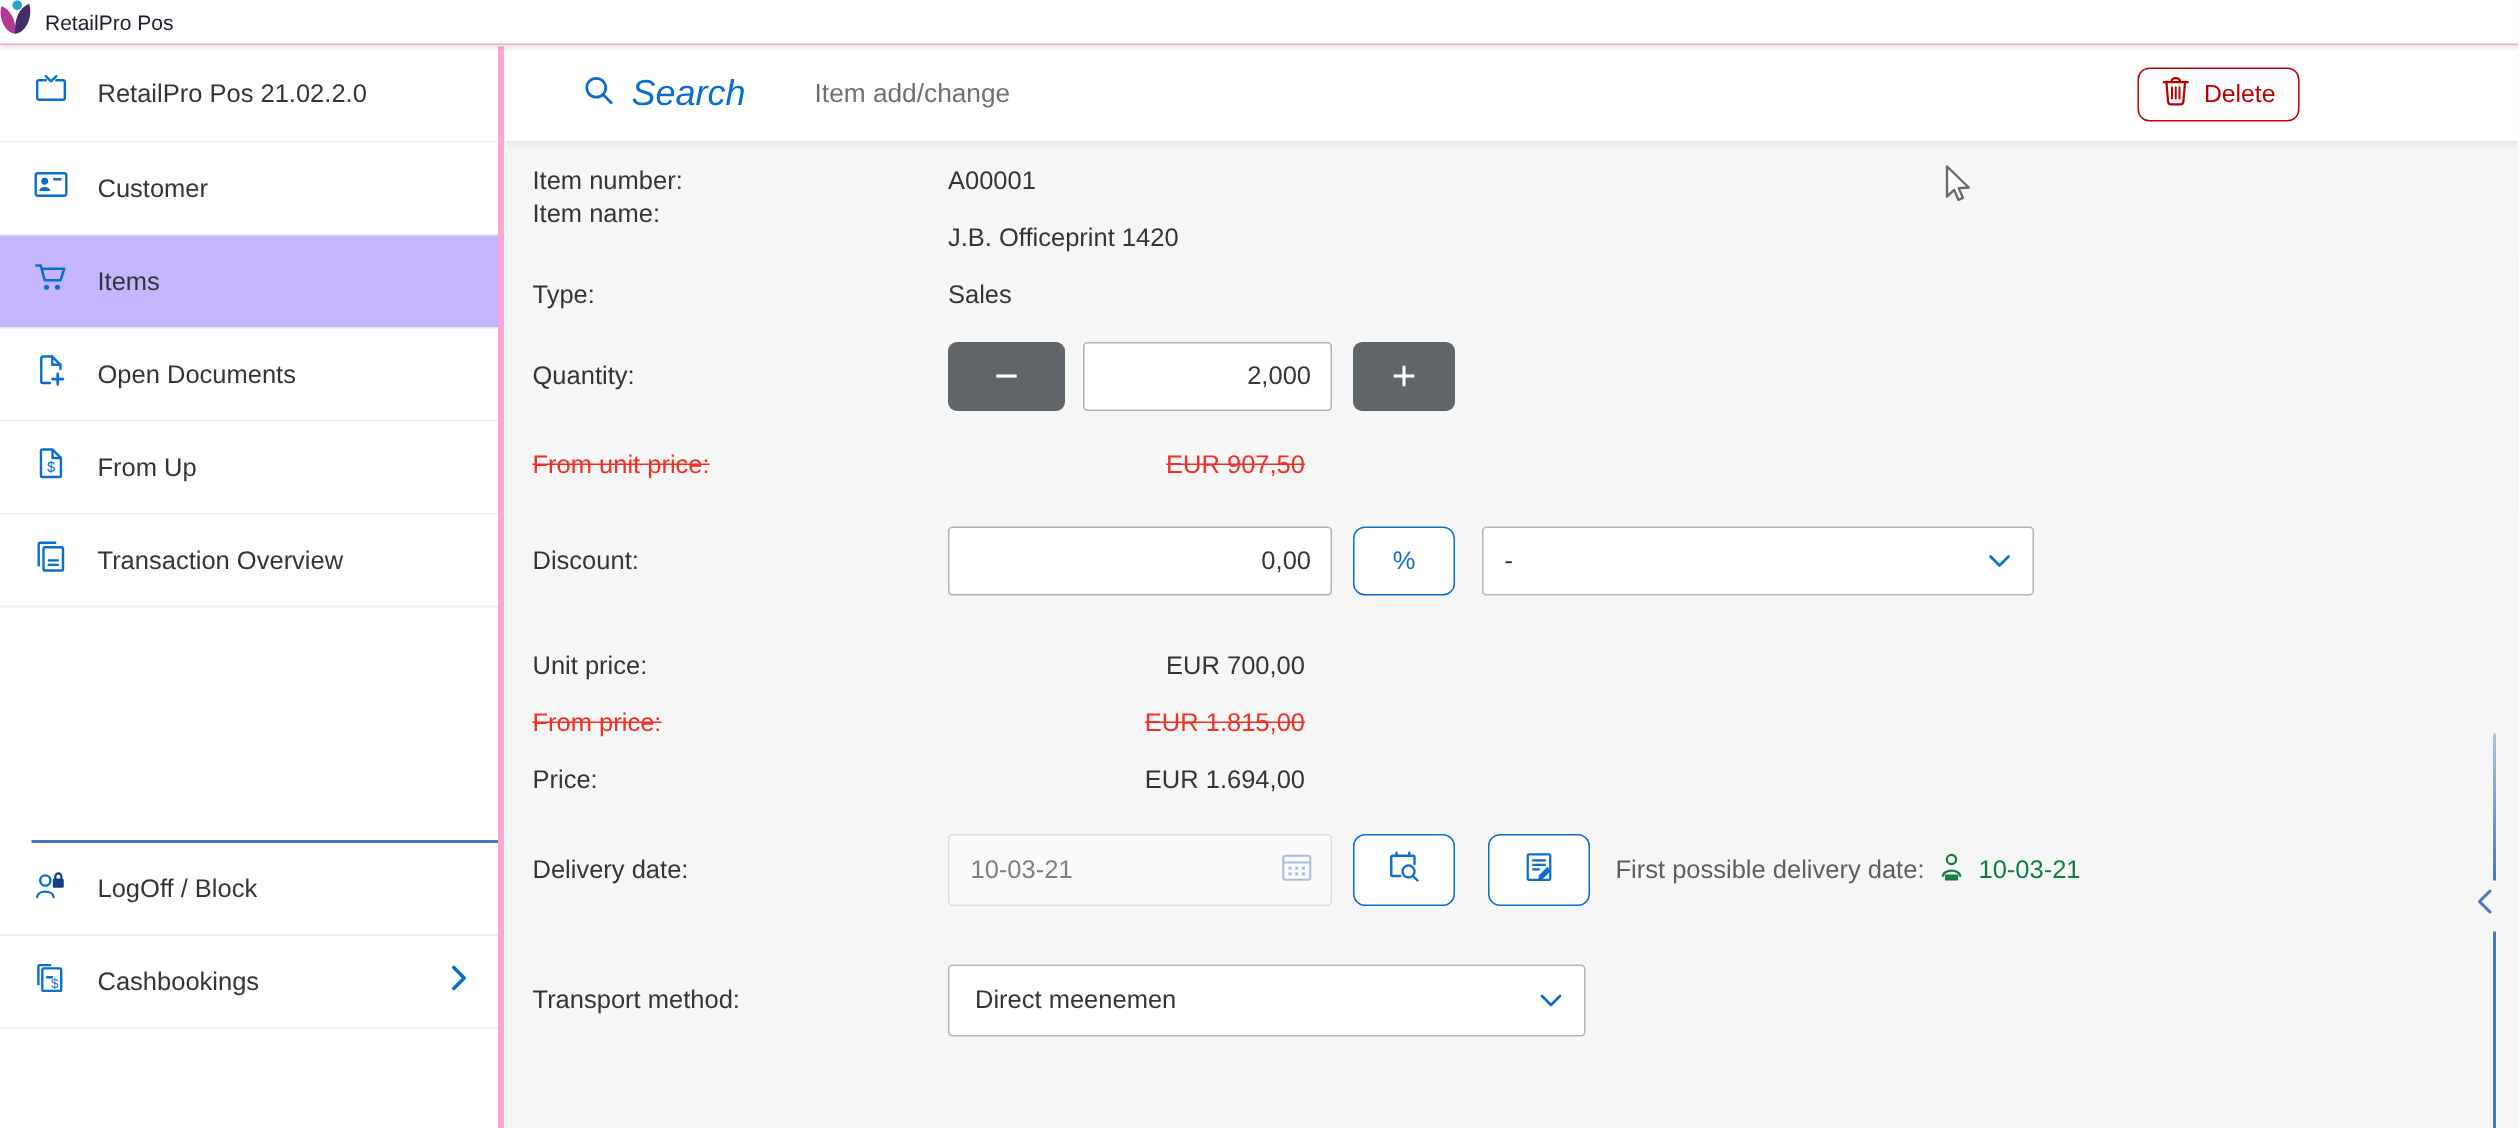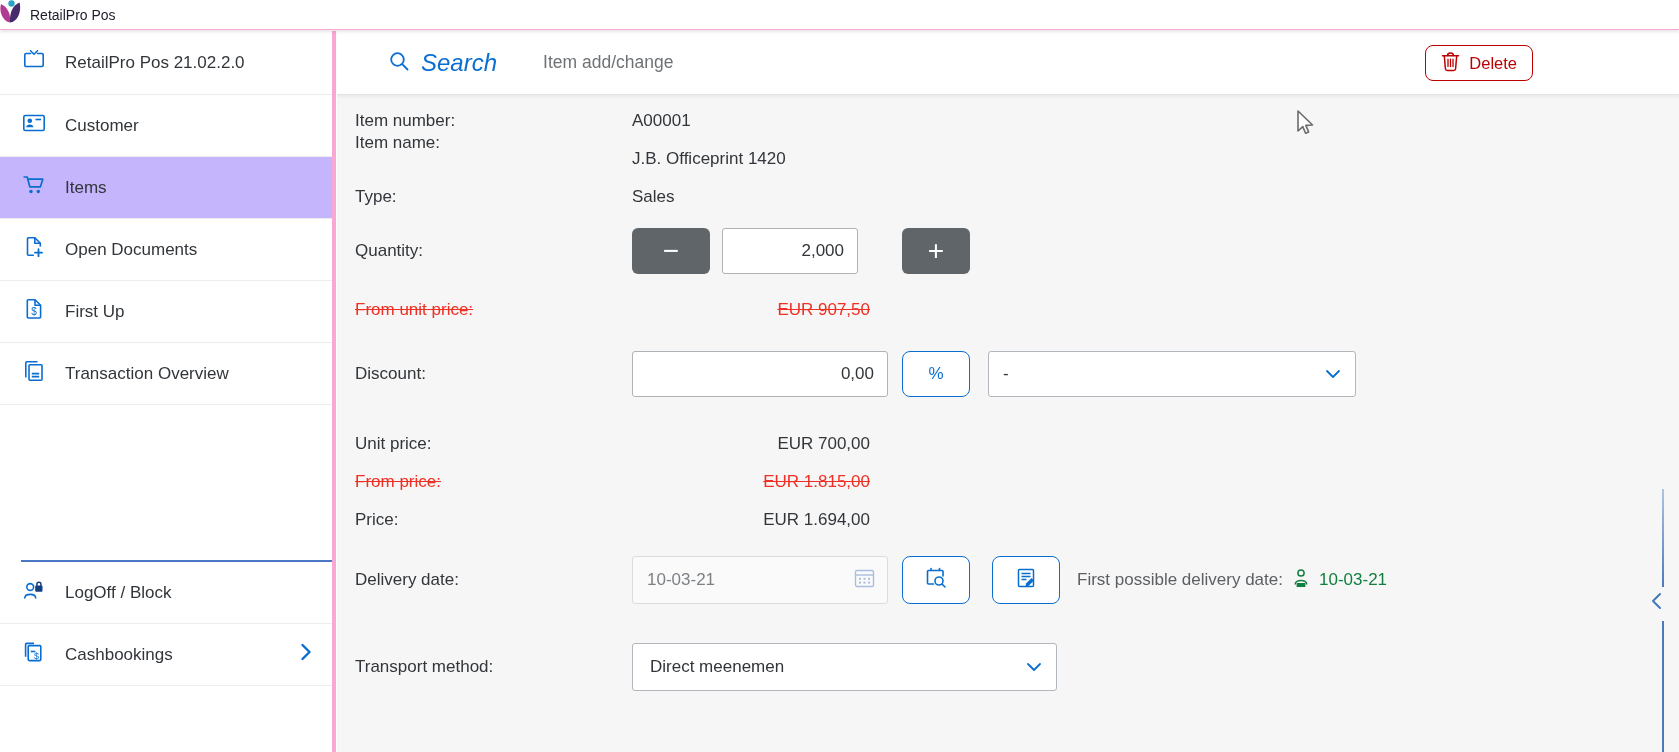--- a/index.html
+++ b/index.html
@@ -126,21 +126,21 @@
       <span>Open Documents</span>
     </div>
     <div class="sbrow">
       <span>
         <svg width="26" height="26" viewBox="0 0 26 26" fill="none" stroke="#0a6ed1" stroke-width="1.6" stroke-linejoin="round">
           <path d="M6.3 4.7 a1 1 0 0 1 1 -1 H14 L19.6 9.3 V21 a1 1 0 0 1 -1 1 H7.3 a1 1 0 0 1 -1 -1 Z"></path>
           <path d="M14 3.7 V9.3 h5.6"></path>
           <text x="10.3" y="18.6" font-size="10" fill="#0a6ed1" stroke="none" font-family="inherit">$</text>
         </svg>
       </span>
-      <span>First Up</span>
+      <span>From Up</span>
     </div>
     <div class="sbrow">
       <span>
         <svg width="26" height="26" viewBox="0 0 26 26" fill="none" stroke="#0a6ed1" stroke-width="1.6" stroke-linejoin="round">
           <path d="M4.8 19.5 V4.8 a1 1 0 0 1 1 -1 H16.5"></path>
           <rect x="8" y="6.8" width="13" height="15.5" rx="1"></rect>
           <path d="M10.8 18.6 h7.4 M10.8 15.6 h7.4"></path>
         </svg>
       </span>
       <span>Transaction Overview</span>
@@ -208,21 +208,21 @@
     <div class="fvalue" style="top:13px;">A00001</div>
 
     <div class="flabel" style="top:35px;">Item name:</div>
     <div class="fvalue" style="top:51px;">J.B. Officeprint 1420</div>
 
     <div class="flabel" style="top:89px;">Type:</div>
     <div class="fvalue" style="top:89px;">Sales</div>
 
     <div class="flabel" style="top:143px;">Quantity:</div>
     <button class="stepper" style="left:295px; top:133px;">−</button>
-    <input class="num-input" style="left: 385px; top: 133px; width: 136px;" value="2,000">
+    <input class="num-input" style="left: 385px; top: 133px; width: 166px;" value="2,000">
     <button class="stepper" style="left:565px; top:133px; width:68px;">+</button>
 
     <div class="flabel strike" style="top:202px;">From unit price:</div>
     <div class="fvalue-right strike" style="top:202px;">EUR 907,50</div>
 
     <div class="flabel" style="top:266px;">Discount:</div>
     <input class="num-input" style="left: 295px; top: 256px; width: 256px;" value="0,00">
     <button class="blue-btn" style="left:565px; top:256px; width:68px;">%</button>
     <div class="dropdown" style="left:651px; top:256px; width:368px;">
       <span>-</span>

